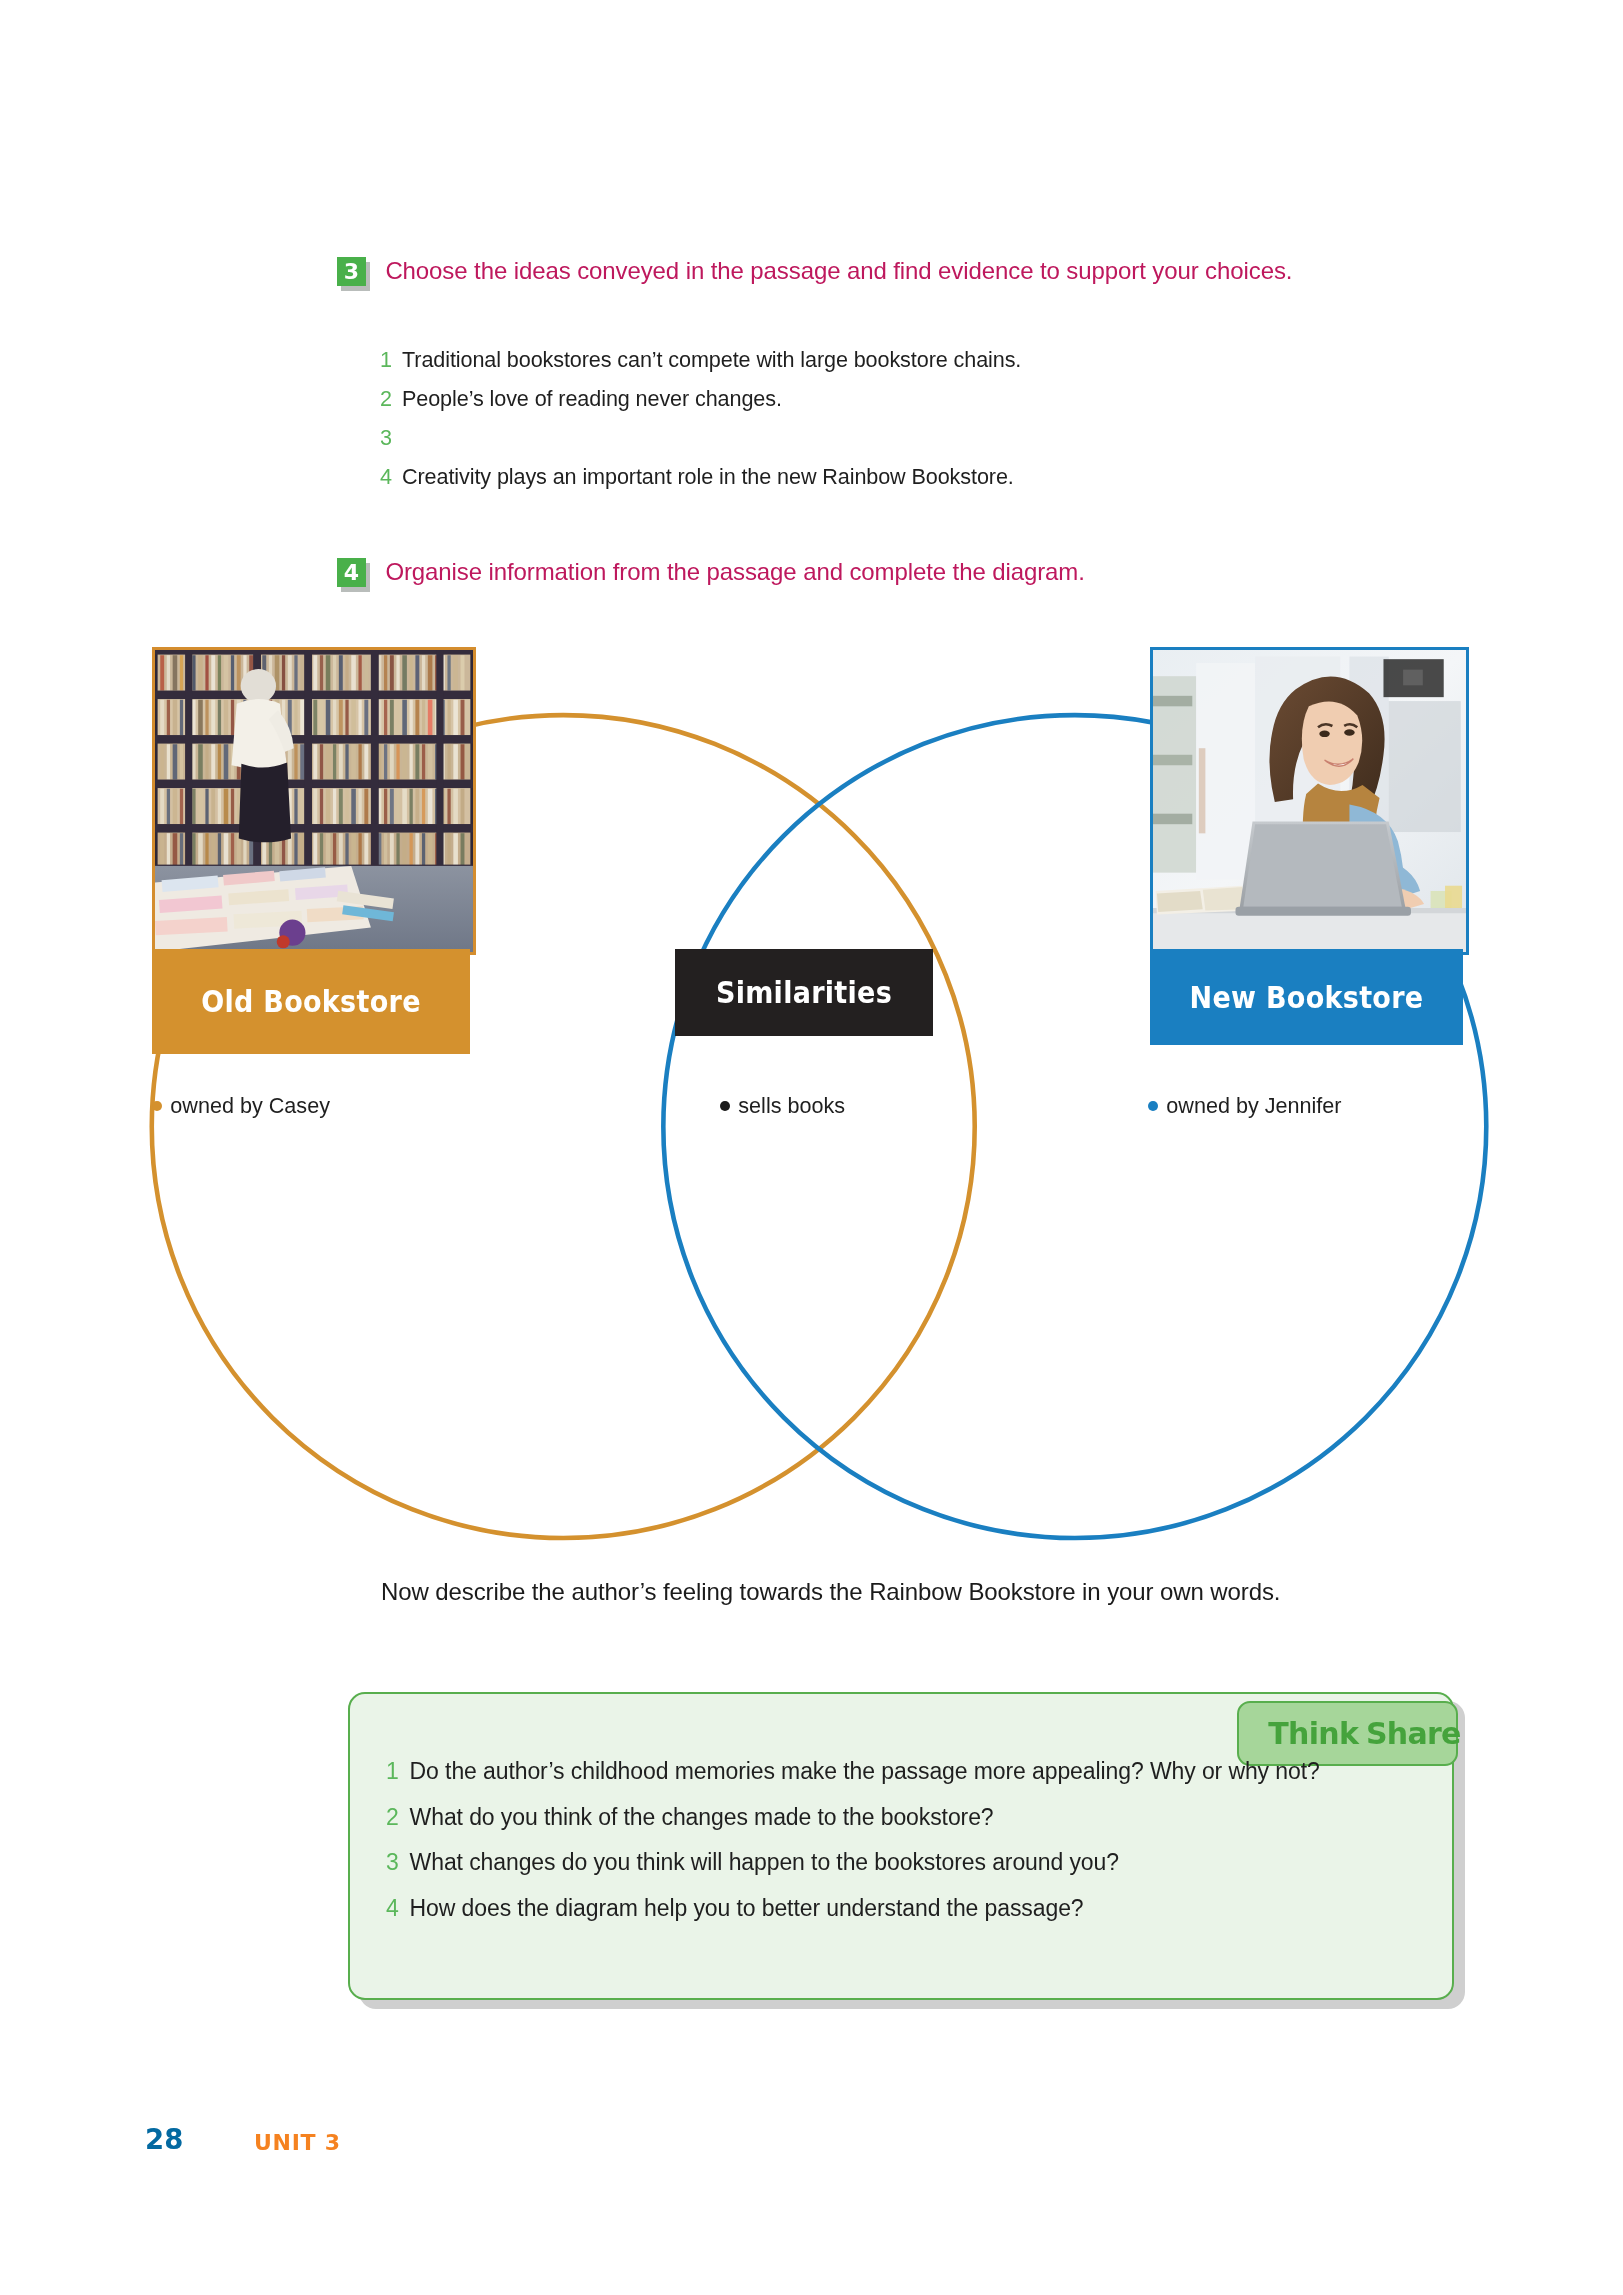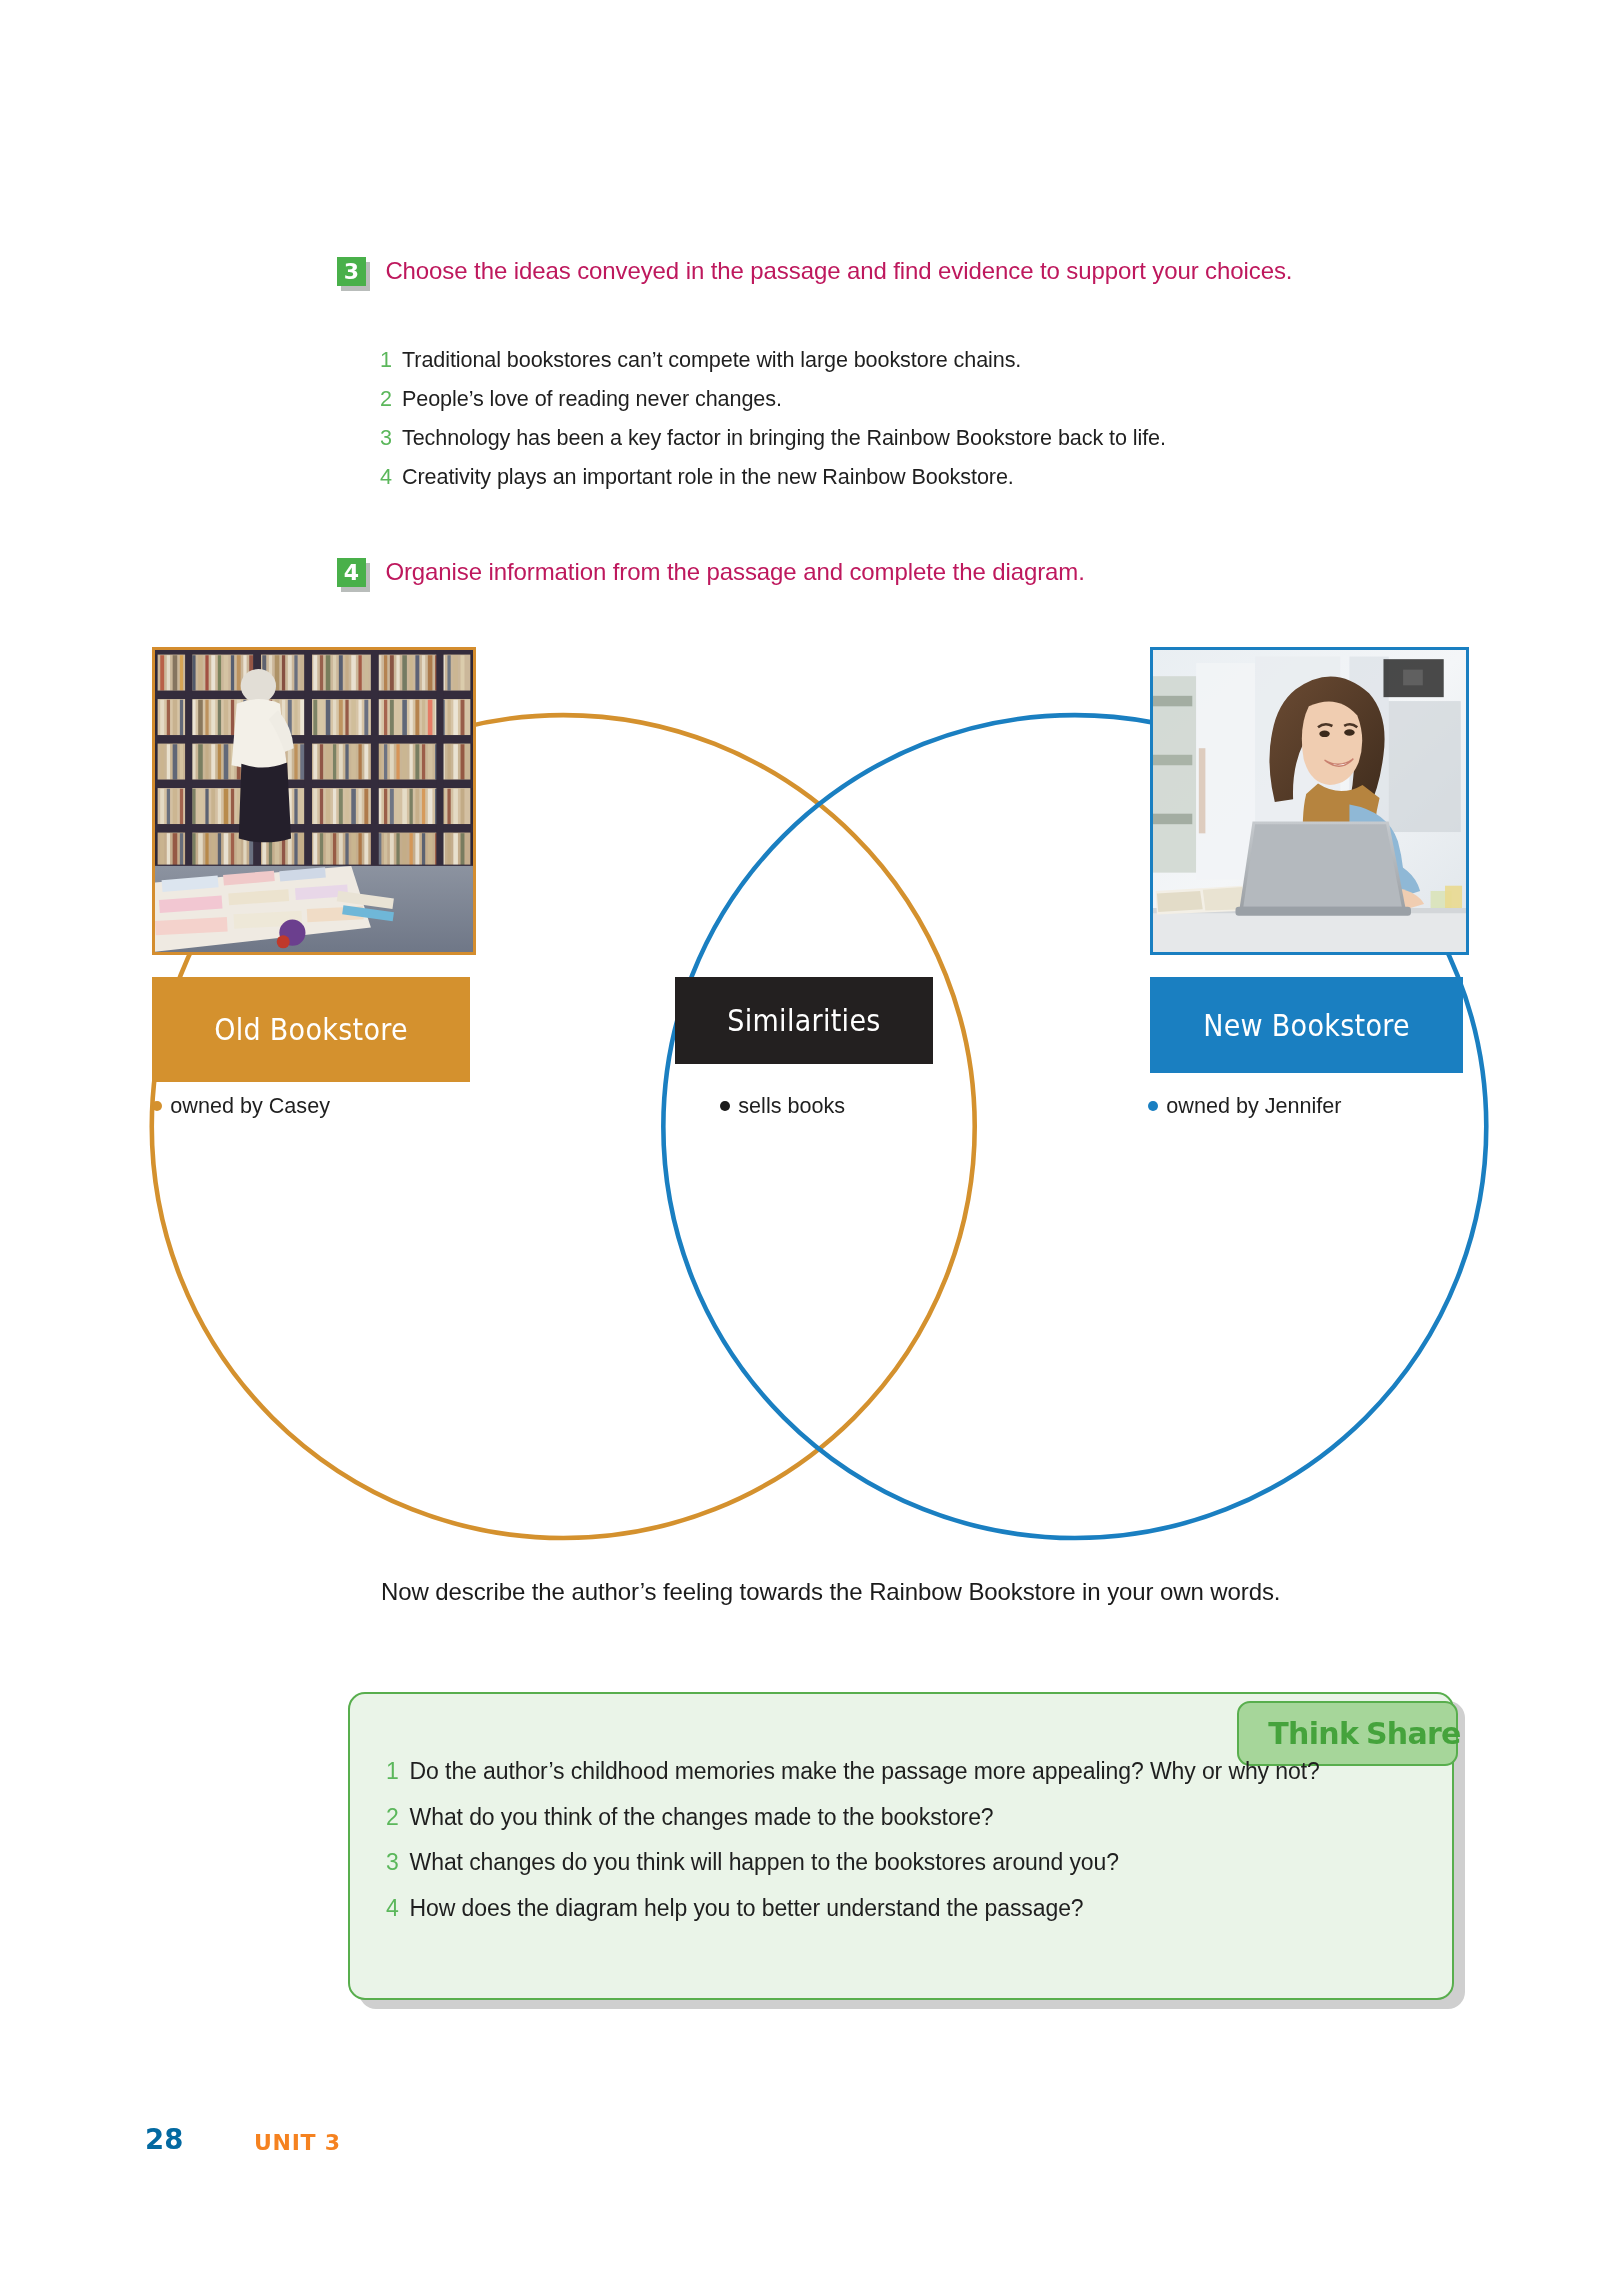--- a/index.html
+++ b/index.html
@@ -103,24 +103,23 @@
   .photo-frame.right { border: 3.3px solid #1a7fc1; }
 
   .photo-canvas { position: absolute; inset: 0; }
 
   .label-box {
     position: absolute;
     display: flex;
     align-items: center;
     justify-content: center;
     color: #ffffff;
-    font-weight: normal;
+    font-weight: bold;
     font-family: "DejaVu Sans Condensed", "Liberation Sans", sans-serif;
     letter-spacing: 0.3px;
-    margin-top: 28px;
   }
   .label-box.orange { background: #d4912e; }
   .label-box.black  { background: #232020; }
   .label-box.blue   { background: #1a7fc1; }
 
   .bullet-row {
     position: absolute;
     display: flex;
     align-items: center;
     font-size: 21.6px;
@@ -225,21 +224,20 @@
     <div class="numitem">
       <span class="num">1</span>
       <span class="txt">Traditional bookstores can’t compete with large bookstore chains.</span>
     </div>
     <div class="numitem">
       <span class="num">2</span>
       <span class="txt">People’s love of reading never changes.</span>
     </div>
     <div class="numitem">
       <span class="num">3</span>
-      <span class="txt">Technology has been a key factor in bringing the Rainbow Bookstore back to life.</span>
     </div>
     <div class="numitem">
       <span class="num">4</span>
       <span class="txt">Creativity plays an important role in the new Rainbow Bookstore.</span>
     </div>
   </div>
 
   <div class="exercise" style="left:337px; top:553px;">
     <div class="badge-wrap">
       <div class="badge-shadow"></div>

